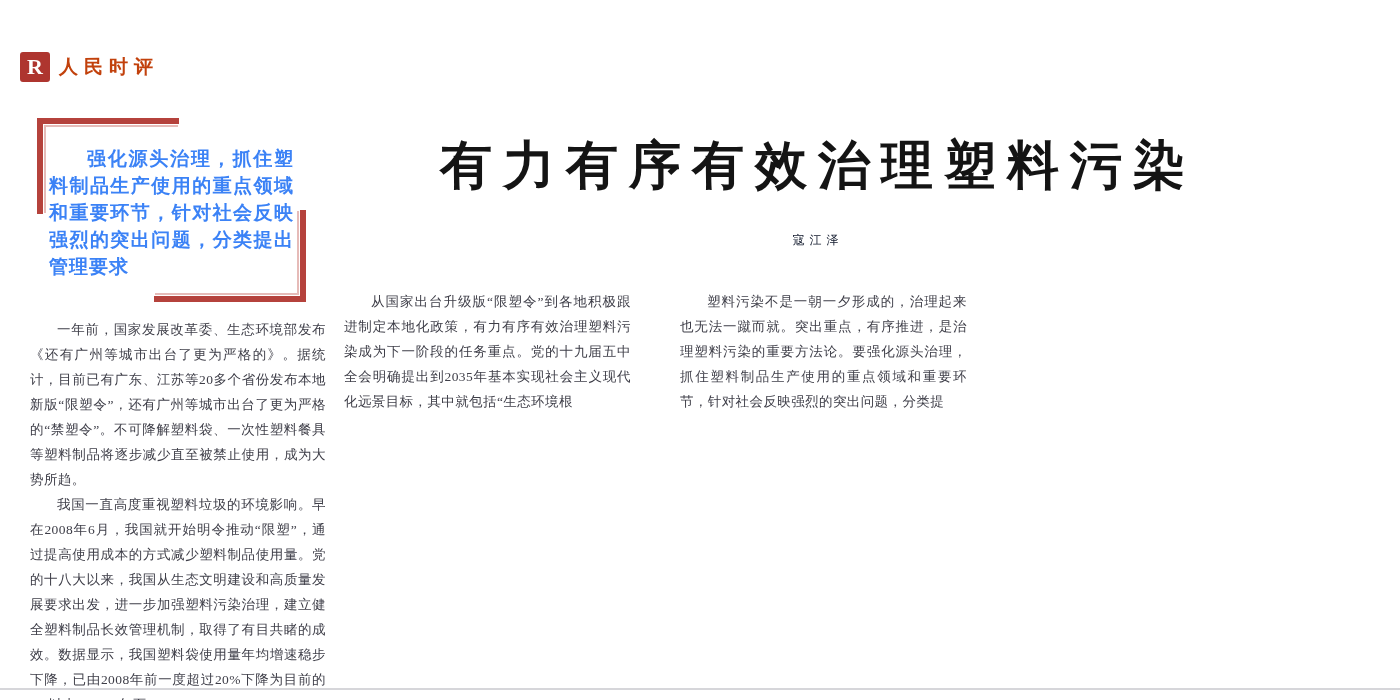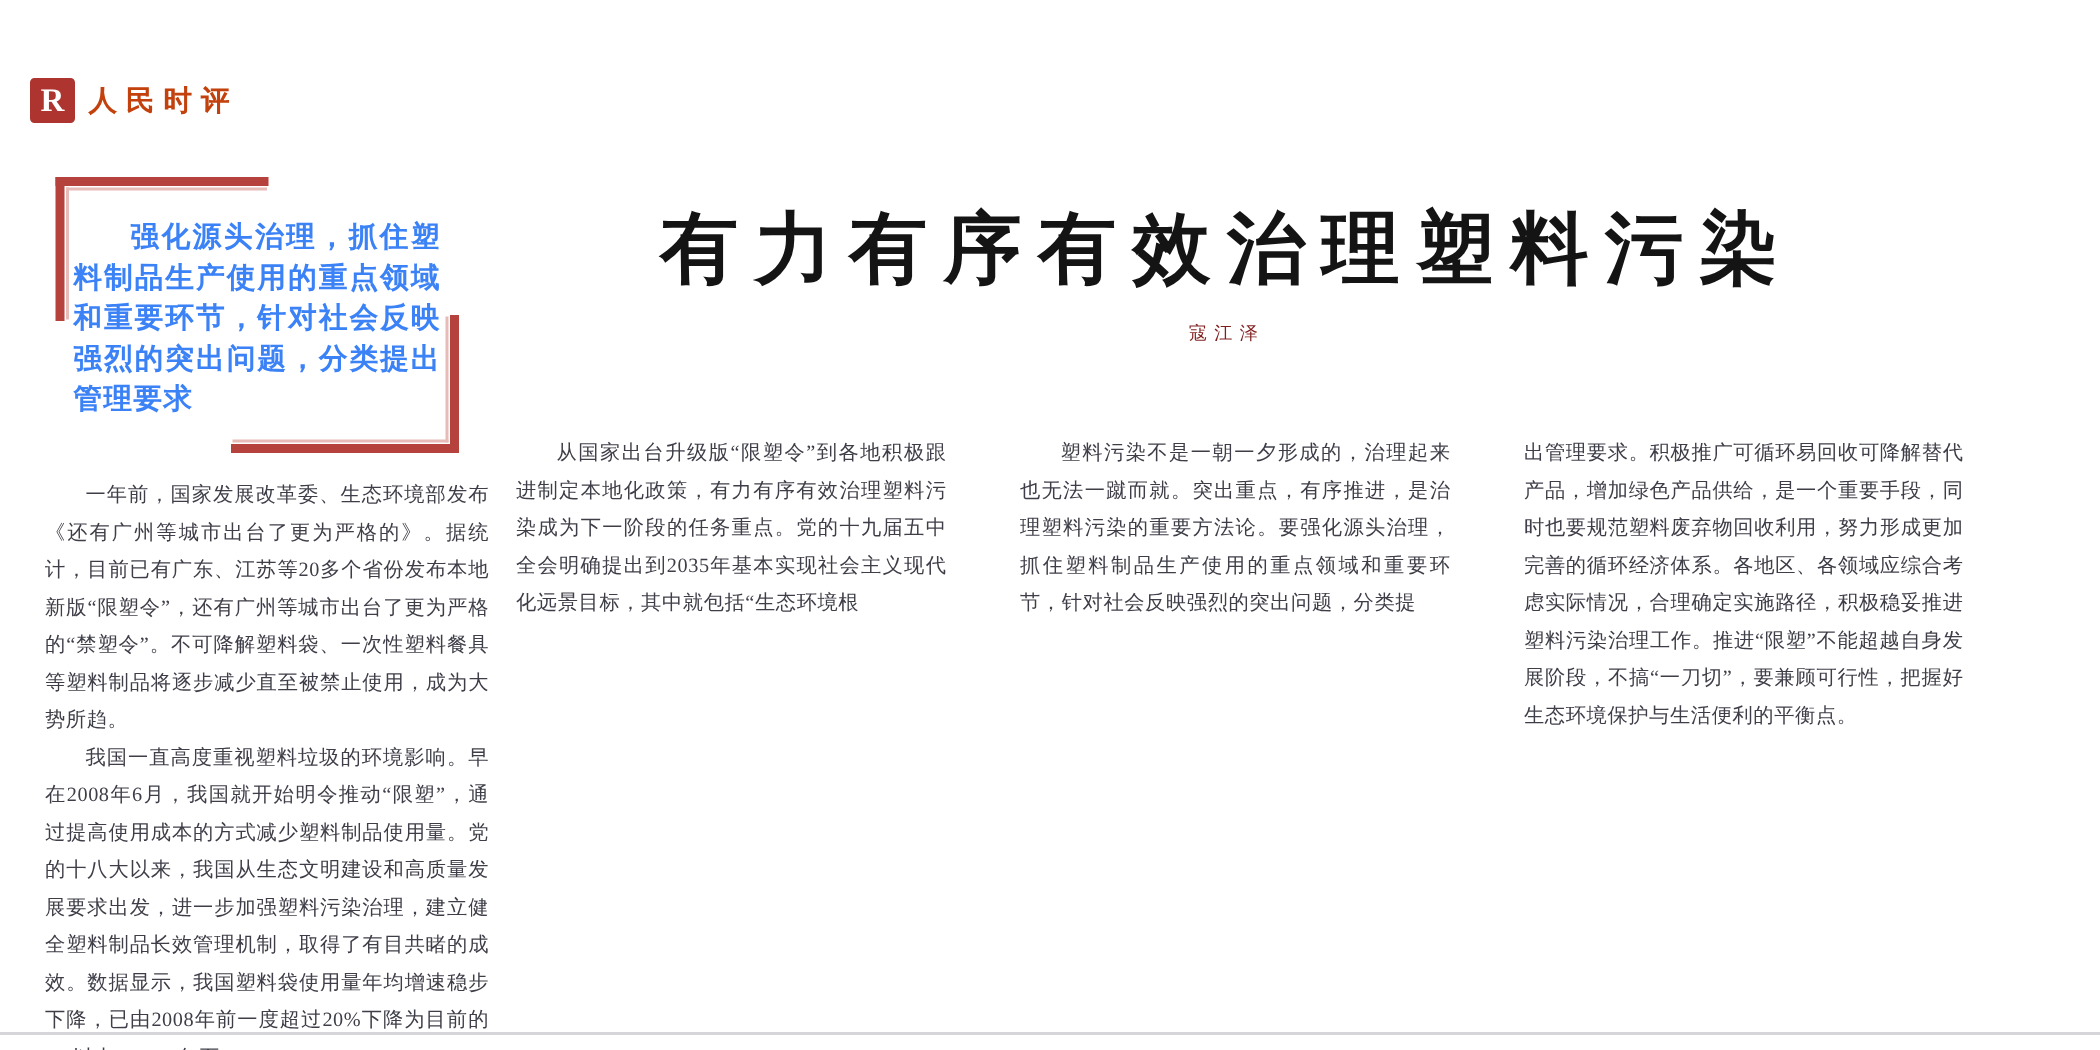--- a/index.html
+++ b/index.html
@@ -44,21 +44,21 @@
     font-size:19px; font-weight:bold; line-height:27px; color:#3b82f6;
     text-indent:2em; text-align:justify; letter-spacing:1px;
   }
   
   .article-header { position:absolute; left:328px; top:131px; width:980px; text-align:center; }
   .headline {
     font-family:"Liberation Sans","DejaVu Sans",sans-serif;
     font-size:52px; font-weight:bold; color:#141414; letter-spacing:11px;
     white-space:nowrap; margin:0;
   }
-  .byline { margin-top:13px; font-size:12px; color:#7f1d1d; letter-spacing:5px; }
+  .byline { margin-top:31px; font-size:12px; color:#0f172a; letter-spacing:5px; }
   
   .col {
     position:absolute; top:289px; font-size:13.5px; line-height:25px;
     color:#3e3e48; text-align:justify; letter-spacing:0.4px;
   }
   .col p { margin:0; text-indent:2em; }
   .col p.cont { text-indent:0; }
   .col-a { left:30px;  top:317px; width:296px; }
   .col-b { left:344px; width:287px; }
   .col-c { left:680px; width:287px; }
@@ -91,18 +91,17 @@
       <p>一年前，国家发展改革委、生态环境部发布《还有广州等城市出台了更为严格的》。据统计，目前已有广东、江苏等20多个省份发布本地新版“限塑令”，还有广州等城市出台了更为严格的“禁塑令”。不可降解塑料袋、一次性塑料餐具等塑料制品将逐步减少直至被禁止使用，成为大势所趋。</p>
       <p>我国一直高度重视塑料垃圾的环境影响。早在2008年6月，我国就开始明令推动“限塑”，通过提高使用成本的方式减少塑料制品使用量。党的十八大以来，我国从生态文明建设和高质量发展要求出发，进一步加强塑料污染治理，建立健全塑料制品长效管理机制，取得了有目共睹的成效。数据显示，我国塑料袋使用量年均增速稳步下降，已由2008年前一度超过20%下降为目前的3%以内。2008年至</p>
     </div>
   <div class="col col-b">
       <p>从国家出台升级版“限塑令”到各地积极跟进制定本地化政策，有力有序有效治理塑料污染成为下一阶段的任务重点。党的十九届五中全会明确提出到2035年基本实现社会主义现代化远景目标，其中就包括“生态环境根</p>
     </div>
   <div class="col col-c">
       <p>塑料污染不是一朝一夕形成的，治理起来也无法一蹴而就。突出重点，有序推进，是治理塑料污染的重要方法论。要强化源头治理，抓住塑料制品生产使用的重点领域和重要环节，针对社会反映强烈的突出问题，分类提</p>
     </div>
   <div class="col col-d">
-      <p class="cont">出管理要求。积极推广可循环易回收可降解替代产品，增加绿色产品供给，是一个重要手段，同时也要规范塑料废弃物回收利用，努力形成更加完善的循环经济体系。各地区、各领域应综合考虑实际情况，合理确定实施路径，积极稳妥推进塑料污染治理工作。推进“限塑”不能超越自身发展阶段，不搞“一刀切”，要兼顾可行性，把握好生态环境保护与生活便利的平衡点。</p>
     </div>
 
   <div class="bottom-rule"></div>
 
 </div>
 
 </body></html>

